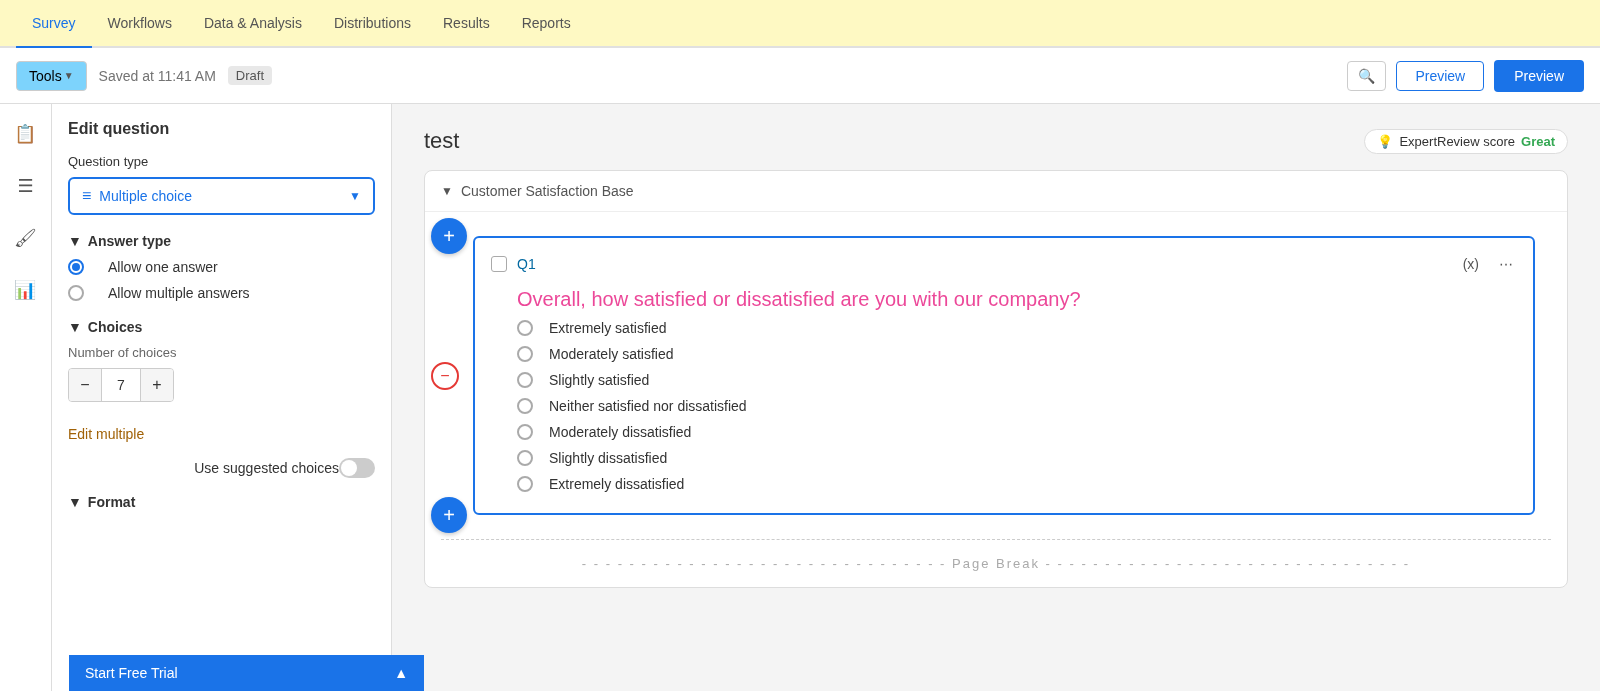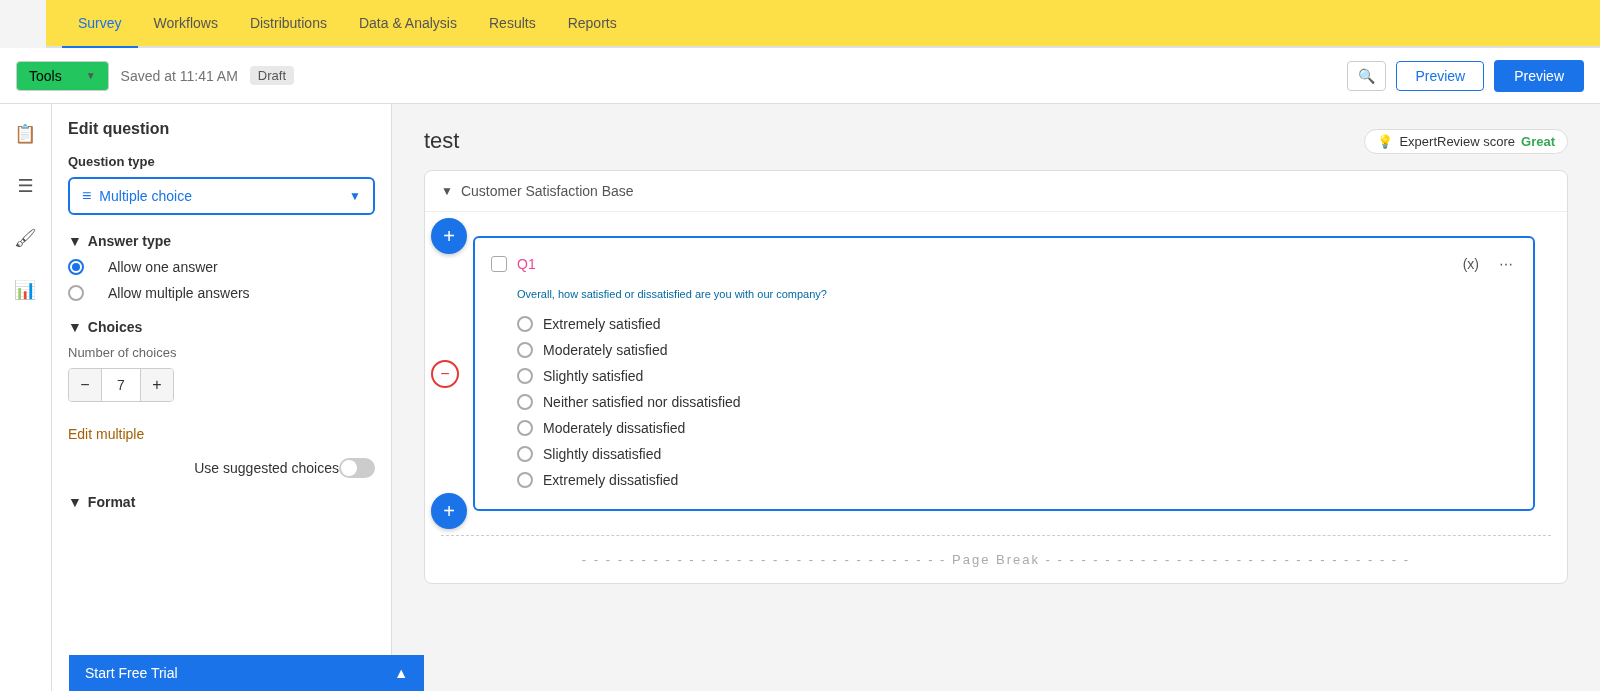--- a/index.html
+++ b/index.html
@@ -1,44 +1,44 @@
 <!DOCTYPE html>
 <html><head>
   <meta charset="utf-8">
   <style>
     * { box-sizing: border-box; margin: 0; padding: 0; }
     body { font-family: -apple-system, BlinkMacSystemFont, 'Segoe UI', sans-serif; font-size: 14px; background: #f4f4f4; color: #333; height: 691px; overflow: hidden; }
 
     
-    .top-nav { display: flex; align-items: center; background: #fde047; border-bottom: 2px solid #e0e0e0; height: 48px; padding: 0 16px; margin-left: 46px; }
+    .top-nav { display: flex; align-items: center; background: #fef9c3; border-bottom: 2px solid #e0e0e0; height: 48px; padding: 0 16px; }
     .nav-item { padding: 0 16px; height: 48px; display: flex; align-items: center; cursor: pointer; font-size: 14px; color: #555; border-bottom: 2px solid transparent; margin-bottom: -2px; }
     .nav-item.active { color: #1a73e8; border-bottom: 2px solid #1a73e8; font-weight: 500; }
 
     
     .toolbar { display: flex; align-items: center; background: #fff; border-bottom: 1px solid #ddd; height: 56px; padding: 0 16px; gap: 12px; }
-    .tools-btn { display: flex; align-items: center; gap: 24px; border: 1px solid #ccc; border-radius: 4px; padding: 6px 12px; cursor: pointer; font-size: 14px; background: #22c55e; }
+    .tools-btn { display: flex; align-items: center; gap: 2px; border: 1px solid #ccc; border-radius: 4px; padding: 6px 12px; cursor: pointer; font-size: 14px; background: #7dd3fc; }
     .chevron-down { font-size: 10px; color: #555; }
     .saved-text { color: #737373; font-size: 14px; }
     .draft-badge { background: #e8e8e8; color: #555; border-radius: 4px; padding: 2px 8px; font-size: 13px; }
     .toolbar-right { margin-left: auto; display: flex; align-items: center; gap: 10px; }
     .search-btn { border: 1px solid #ccc; border-radius: 4px; padding: 6px 10px; cursor: pointer; background: #fff; font-size: 14px; }
     .preview-btn { border: 1px solid #1a73e8; border-radius: 4px; padding: 6px 18px; cursor: pointer; background: #fff; color: #1a73e8; font-size: 14px; }
     .publish-btn { border: none; border-radius: 4px; padding: 8px 20px; cursor: pointer; background: #1a73e8; color: #fff; font-size: 14px; font-weight: 500; }
 
     
     .main-layout { display: flex; height: calc(691px - 48px - 56px); }
 
     
     .icon-sidebar { width: 52px; background: #fff; border-right: 1px solid #ddd; display: flex; flex-direction: column; align-items: center; padding: 12px 0; gap: 16px; }
     .icon-btn { width: 36px; height: 36px; display: flex; align-items: center; justify-content: center; border-radius: 4px; cursor: pointer; color: #555; font-size: 18px; }
 
     
     .left-panel { width: 340px; background: #fff; border-right: 1px solid #ddd; overflow-y: auto; padding: 16px; }
     .edit-question-title { font-size: 16px; font-weight: 600; margin-bottom: 16px; }
-    .question-type-label { font-size: 13px; font-weight: 700; color: #333; margin-bottom: 8px; }
+    .question-type-label { font-size: 13px; font-weight: 400; color: #333; margin-bottom: 8px; }
     .question-type-select { display: flex; align-items: center; border: 2px solid #1a73e8; border-radius: 6px; padding: 8px 12px; cursor: pointer; background: #fff; gap: 8px; }
     .question-type-select .icon { color: #1a73e8; font-size: 16px; }
     .question-type-select .label { color: #1a73e8; font-size: 14px; font-weight: 500; flex: 1; }
     .question-type-select .arrow { color: #1a73e8; font-size: 12px; }
 
     .section-header { display: flex; align-items: center; gap: 6px; font-weight: 700; font-size: 14px; margin: 18px 0 10px; cursor: pointer; }
 
     .radio-option { display: flex; align-items: center; gap: 24px; margin-bottom: 10px; cursor: pointer; }
     .radio-circle { width: 16px; height: 16px; border-radius: 50%; border: 2px solid #1a73e8; display: flex; align-items: center; justify-content: center; flex-shrink: 0; }
     .radio-circle.filled::after { content: ''; width: 8px; height: 8px; border-radius: 50%; background: #1a73e8; }
@@ -69,44 +69,44 @@
     .great-badge { color: #34a853; font-weight: 600; font-size: 13px; }
 
     .survey-block { background: #fff; border-radius: 8px; border: 1px solid #ddd; overflow: visible; position: relative; }
     .survey-block-header { padding: 12px 16px; border-bottom: 1px solid #eee; display: flex; align-items: center; gap: 8px; color: #555; font-size: 14px; }
     .survey-block-header .collapse-arrow { font-size: 12px; cursor: pointer; }
 
     
     .question-container { border: 2px solid #1a73e8; border-radius: 6px; margin: 16px; position: relative; padding: 16px; }
     .question-header { display: flex; align-items: center; gap: 10px; margin-bottom: 14px; }
     .question-checkbox { width: 16px; height: 16px; border: 1.5px solid #aaa; border-radius: 3px; flex-shrink: 0; }
-    .question-num { font-size: 14px; font-weight: 500; color: #ec4899; flex: 1; }
+    .question-num { font-size: 14px; font-weight: 500; color: #0369a1; flex: 1; }
     .question-actions { display: flex; align-items: center; gap: 12px; }
     .question-action-btn { color: #555; cursor: pointer; font-size: 14px; padding: 2px 4px; }
-    .question-text { font-size: 11px; color: #0369a1; margin-bottom: 11px; padding-left: 26px; }
-
-    .choice-option { display: flex; align-items: center; gap: 10px; padding: 5px 0 5px 26px; }
+    .question-text { font-size: 20px; color: #ec4899; margin-bottom: 4px; padding-left: 26px; }
+
+    .choice-option { display: flex; align-items: center; gap: 16px; padding: 5px 0 5px 26px; }
     .choice-radio { width: 16px; height: 16px; border-radius: 50%; border: 2px solid #aaa; flex-shrink: 0; }
     .choice-label { font-size: 14px; color: #333; }
 
     
     .add-btn { position: absolute; left: -20px; width: 36px; height: 36px; border-radius: 50%; background: #1a73e8; color: #fff; display: flex; align-items: center; justify-content: center; cursor: pointer; font-size: 20px; font-weight: 300; box-shadow: 0 2px 4px rgba(0,0,0,0.2); z-index: 10; }
     .add-btn-top { top: -18px; }
     .remove-btn { position: absolute; left: -20px; top: 50%; transform: translateY(-50%); width: 28px; height: 28px; border-radius: 50%; background: #fff; border: 2px solid #e53935; color: #e53935; display: flex; align-items: center; justify-content: center; cursor: pointer; font-size: 16px; z-index: 10; }
 
     .page-break { text-align: center; color: #aaa; font-size: 13px; padding: 16px; border-top: 1px dashed #ccc; margin: 8px 16px 0; letter-spacing: 2px; }
   </style>
 </head>
 <body>
 
 <nav class="top-nav">
   <span class="nav-item active">Survey</span>
   <span class="nav-item">Workflows</span>
+  <span class="nav-item">Data &amp; Analysis</span>
   <span class="nav-item">Distributions</span>
-  <span class="nav-item">Data &amp; Analysis</span>
   <span class="nav-item">Results</span>
   <span class="nav-item">Reports</span>
 </nav>
 
 <div class="toolbar">
   <button class="tools-btn">
     <span>Tools</span>
     <span class="chevron-down">▼</span>
   </button>
   <span class="saved-text">Saved at 11:41 AM</span>

